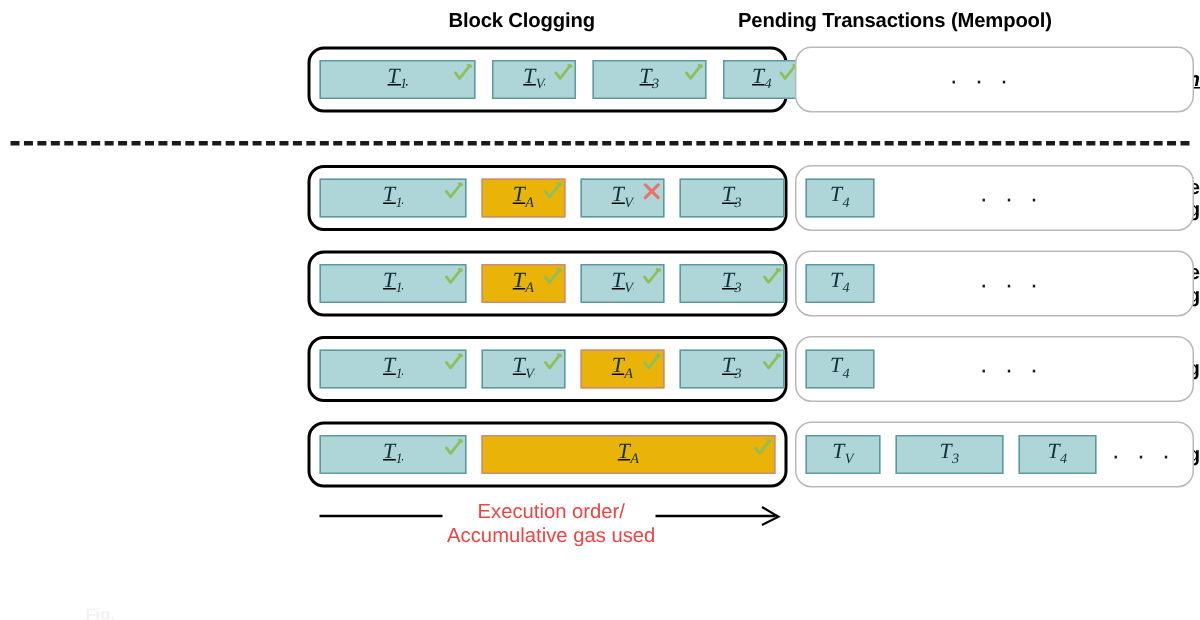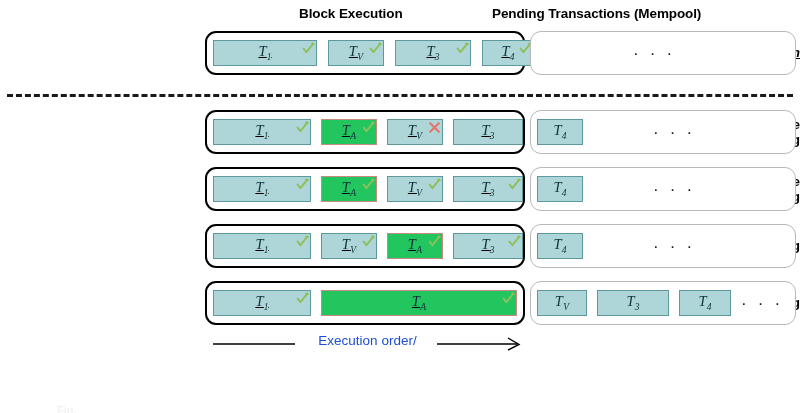--- a/index.html
+++ b/index.html
@@ -73,21 +73,21 @@
     height: 26px;
     border: 1.2px solid #5e9a9d;
     background: #aed6d8;
     display: flex;
     align-items: center;
     justify-content: center;
     flex: none;
   }
   .tx.attack {
     border-color: #c98b80;
-    background: #22c55e;
+    background: #eab308;
   }
   .tx .lbl {
     font-family: "Liberation Serif", serif;
     font-style: italic;
     font-size: 14.5px;
     color: #11313a;
     line-height: 1;
     letter-spacing: 0.2px;
   }
   .tx .lbl sub {
@@ -135,21 +135,21 @@
     height: 44px;
   }
   #axis .cap {
     position: absolute;
     left: 0;
     top: 0;
     width: 325px;
     text-align: center;
     font-size: 13.5px;
     line-height: 16px;
-    color: #1d4ed8;
+    color: #ef4444;
   }
   #axis .arrow-svg {
     position: absolute;
     left: 0;
     top: 0;
     width: 325px;
     height: 44px;
   }
 
   #figcaption {
@@ -157,21 +157,21 @@
     left: 57px;
     top: 404px;
     font-size: 11px;
     color: #f2f2f2;
     font-weight: bold;
   }
 </style>
 </head>
 <body>
 
-<div class="col-header" id="hdr-block">Block Execution</div>
+<div class="col-header" id="hdr-block">Block Clogging</div>
 <div class="col-header" id="hdr-mempool">Pending Transactions (Mempool)</div>
 
 <div id="divider"></div>
 
 <div id="rows-root">
     <div class="row-label italic-underline" style="top:45.25px;"><span>No Manipulation</span></div>
     <div class="block-box" style="top:31px;height:44px;">
       <div class="tx" style="width:104px;margin-left:0px;">
         <span class="lbl">T<sub>1</sub></span>
         <span class="status">
@@ -376,16 +376,17 @@
   </div>
 
 <div id="axis">
   <svg class="arrow-svg" viewBox="0 0 325 44">
     <line x1="8" y1="11" x2="90" y2="11" stroke="#000" stroke-width="1.6"></line>
     <line x1="232" y1="11" x2="312" y2="11" stroke="#000" stroke-width="1.6"></line>
     <polyline points="303,5 314,11.5 303,17" fill="none" stroke="#000" stroke-width="1.4"></polyline>
   </svg>
   <div class="cap">
     <span>Execution order/</span><br>
+    <span>Accumulative gas used</span>
   </div>
 </div>
 
 <div id="figcaption">Fig.</div>
 
 </body></html>

